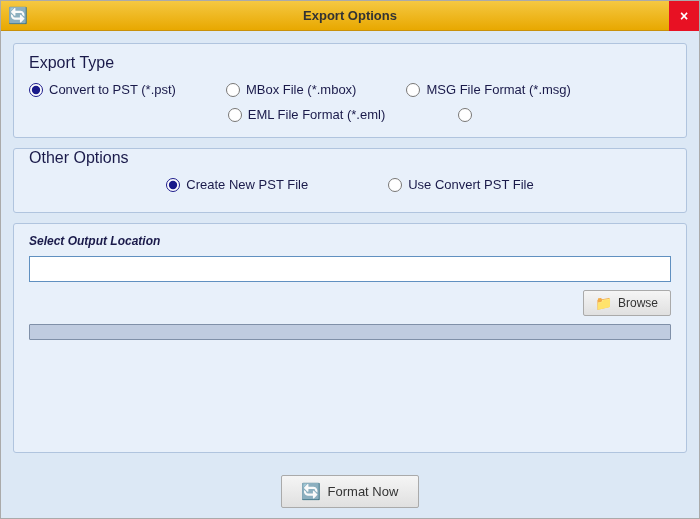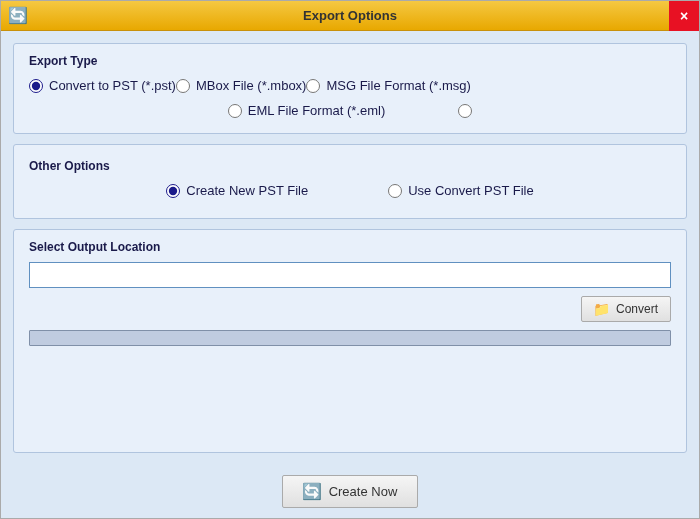--- a/index.html
+++ b/index.html
@@ -75,29 +75,30 @@
 
     .section-box {
       background: #e8f0fa;
       border: 1px solid #b0c4de;
       border-radius: 3px;
       padding: 10px 15px 15px 15px;
       position: relative;
     }
 
     .section-label {
-      font-size: 12px;
+      font-size: 16px;
       color: #1a1a4a;
-      font-weight: 700;
+      font-weight: 400;
       margin-bottom: 10px;
     }
 
     .radio-group-row {
       display: flex;
       align-items: center;
+      gap: 50px;
       margin-bottom: 10px;
     }
 
     .radio-group-row-2 {
       display: flex;
       align-items: center;
       justify-content: center;
       gap: 73px;
     }
 
@@ -113,21 +114,21 @@
       accent-color: #1a1a8a;
       width: 14px;
       height: 14px;
       cursor: pointer;
     }
 
     .other-options-box {
       background: #e8f0fa;
       border: 1px solid #b0c4de;
       border-radius: 3px;
-      padding: 14px 15px 20px 15px;
+      padding: 0 15px 20px 15px;
       flex-shrink: 0;
     }
 
     .other-options-row {
       display: flex;
       align-items: center;
       justify-content: center;
       gap: 80px;
       margin-top: 10px;
     }
@@ -138,20 +139,21 @@
       border-radius: 3px;
       padding: 10px 15px 15px 15px;
       flex: 1;
     }
 
     .output-label {
       font-size: 12px;
       color: #1a1a4a;
       font-weight: 600;
       margin-bottom: 8px;
+      font-style: italic;
     }
 
     .output-input {
       width: 100%;
       height: 26px;
       border: 1px solid #6090c0;
       background: white;
       padding: 2px 5px;
       font-size: 13px;
       outline: none;
@@ -277,30 +279,30 @@
         </label>
       </div>
     </div>
 
     <div class="output-section">
       <div class="output-label">Select Output Location</div>
       <input class="output-input" type="text" placeholder="" style="">
       <div class="browse-row">
         <button class="browse-button">
           <span class="folder-icon">📁</span>
-          <span>Convert</span>
+          <span>Browse</span>
         </button>
       </div>
       <div class="progress-bar-container">
         <div class="progress-bar-fill" style="width: 0%"></div>
       </div>
     </div>
 
   </div>
 
   <div class="bottom-bar">
     <button class="convert-button">
       <span class="convert-icon">🔄</span>
-      <span>Create Now</span>
+      <span>Format Now</span>
     </button>
   </div>
 
 </div>
 
 </body></html>

